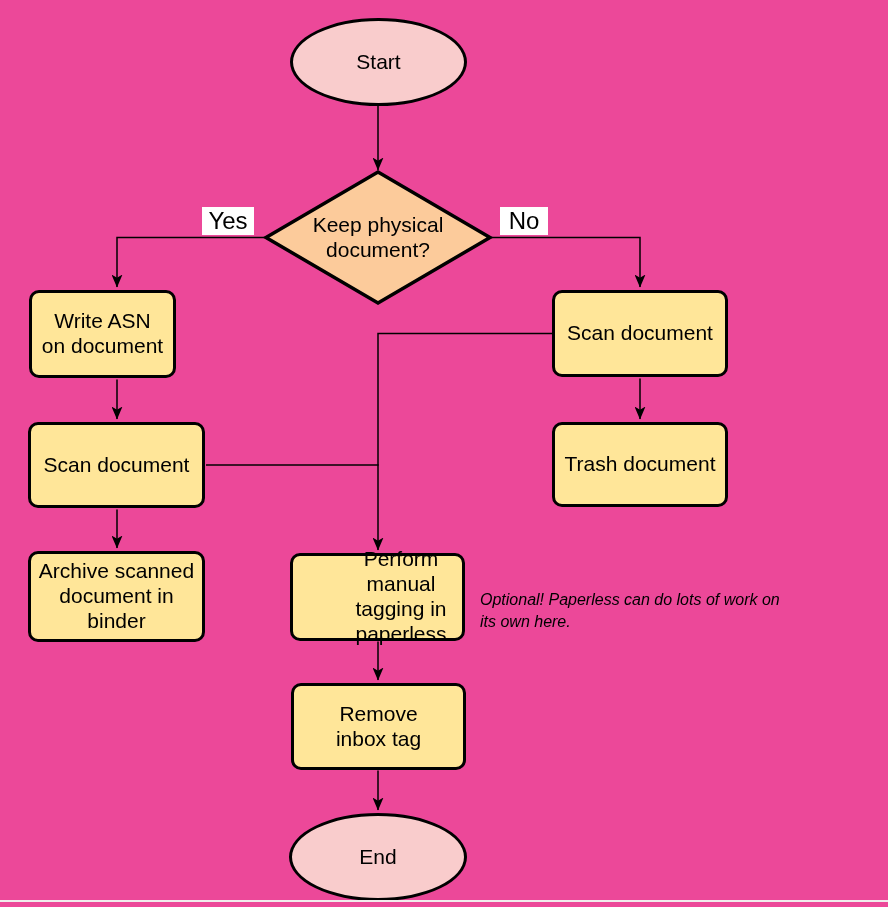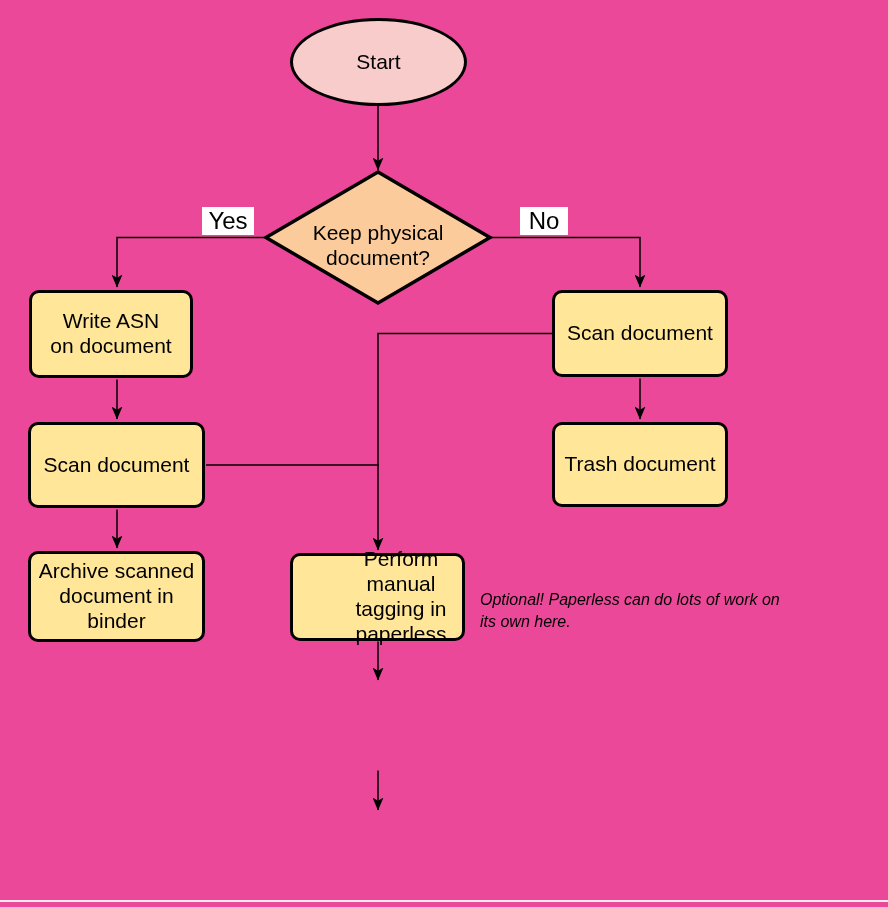--- a/index.html
+++ b/index.html
@@ -65,31 +65,31 @@
   }
   .page-edge {
     position: absolute;
     left: 0; top: 900px;
     width: 888px; height: 2px;
     background: #efecec;
   }
 
   
   #n-start    { left: 290px; top: 18px;  width: 177px; height: 88px; }
-  #n-write    { left: 29px;  top: 290px; width: 164px; height: 88px; }
+  #n-write    { left: 29px;  top: 290px; width: 147px; height: 88px; }
   #n-scan-l   { left: 28px;  top: 422px; width: 177px; height: 86px; }
   #n-archive  { left: 28px;  top: 551px; width: 177px; height: 91px; }
   #n-scan-r   { left: 552px; top: 290px; width: 176px; height: 87px; }
   #n-trash    { left: 552px; top: 422px; width: 176px; height: 85px; }
   #n-tagging  { left: 290px; top: 553px; width: 175px; height: 88px; padding-left: 47px; }
   #n-remove   { left: 291px; top: 683px; width: 175px; height: 87px; }
   #n-end      { left: 289px; top: 813px; width: 178px; height: 88px; }
-  #n-decision-label { left: 288px; top: 214px; width: 180px; height: 64px; }
+  #n-decision-label { left: 288px; top: 206px; width: 180px; height: 64px; }
   #lbl-yes { left: 202px; top: 207px; width: 52px; }
-  #lbl-no  { left: 520px; top: 207px; width: 48px; }
+  #lbl-no  { left: 500px; top: 207px; width: 48px; }
 </style>
 </head>
 <body>
 
 <div class="canvas">
 
   <svg class="wires" width="888" height="907" viewBox="0 0 888 907">
     <defs>
       <marker id="arrow" viewBox="0 0 13 11" refX="12.5" refY="5.5" markerWidth="13" markerHeight="11" markerUnits="userSpaceOnUse" orient="auto">
         <path d="M0,0 L13,5.5 L0,11 L3.2,5.5 Z" fill="#000000"></path>
@@ -132,17 +132,20 @@
 document in
 binder</div>
 
   <div id="n-tagging" class="node">Perform manual
 tagging in
 paperless</div>
 
   <div class="annotation">Optional! Paperless can do lots of work on
 its own here.</div>
 
+  <div id="n-remove" class="node">Remove
+inbox tag</div>
 
+  <div id="n-end" class="node terminator">End</div>
 
   <div class="page-edge"></div>
 
 </div>
 
 </body></html>

